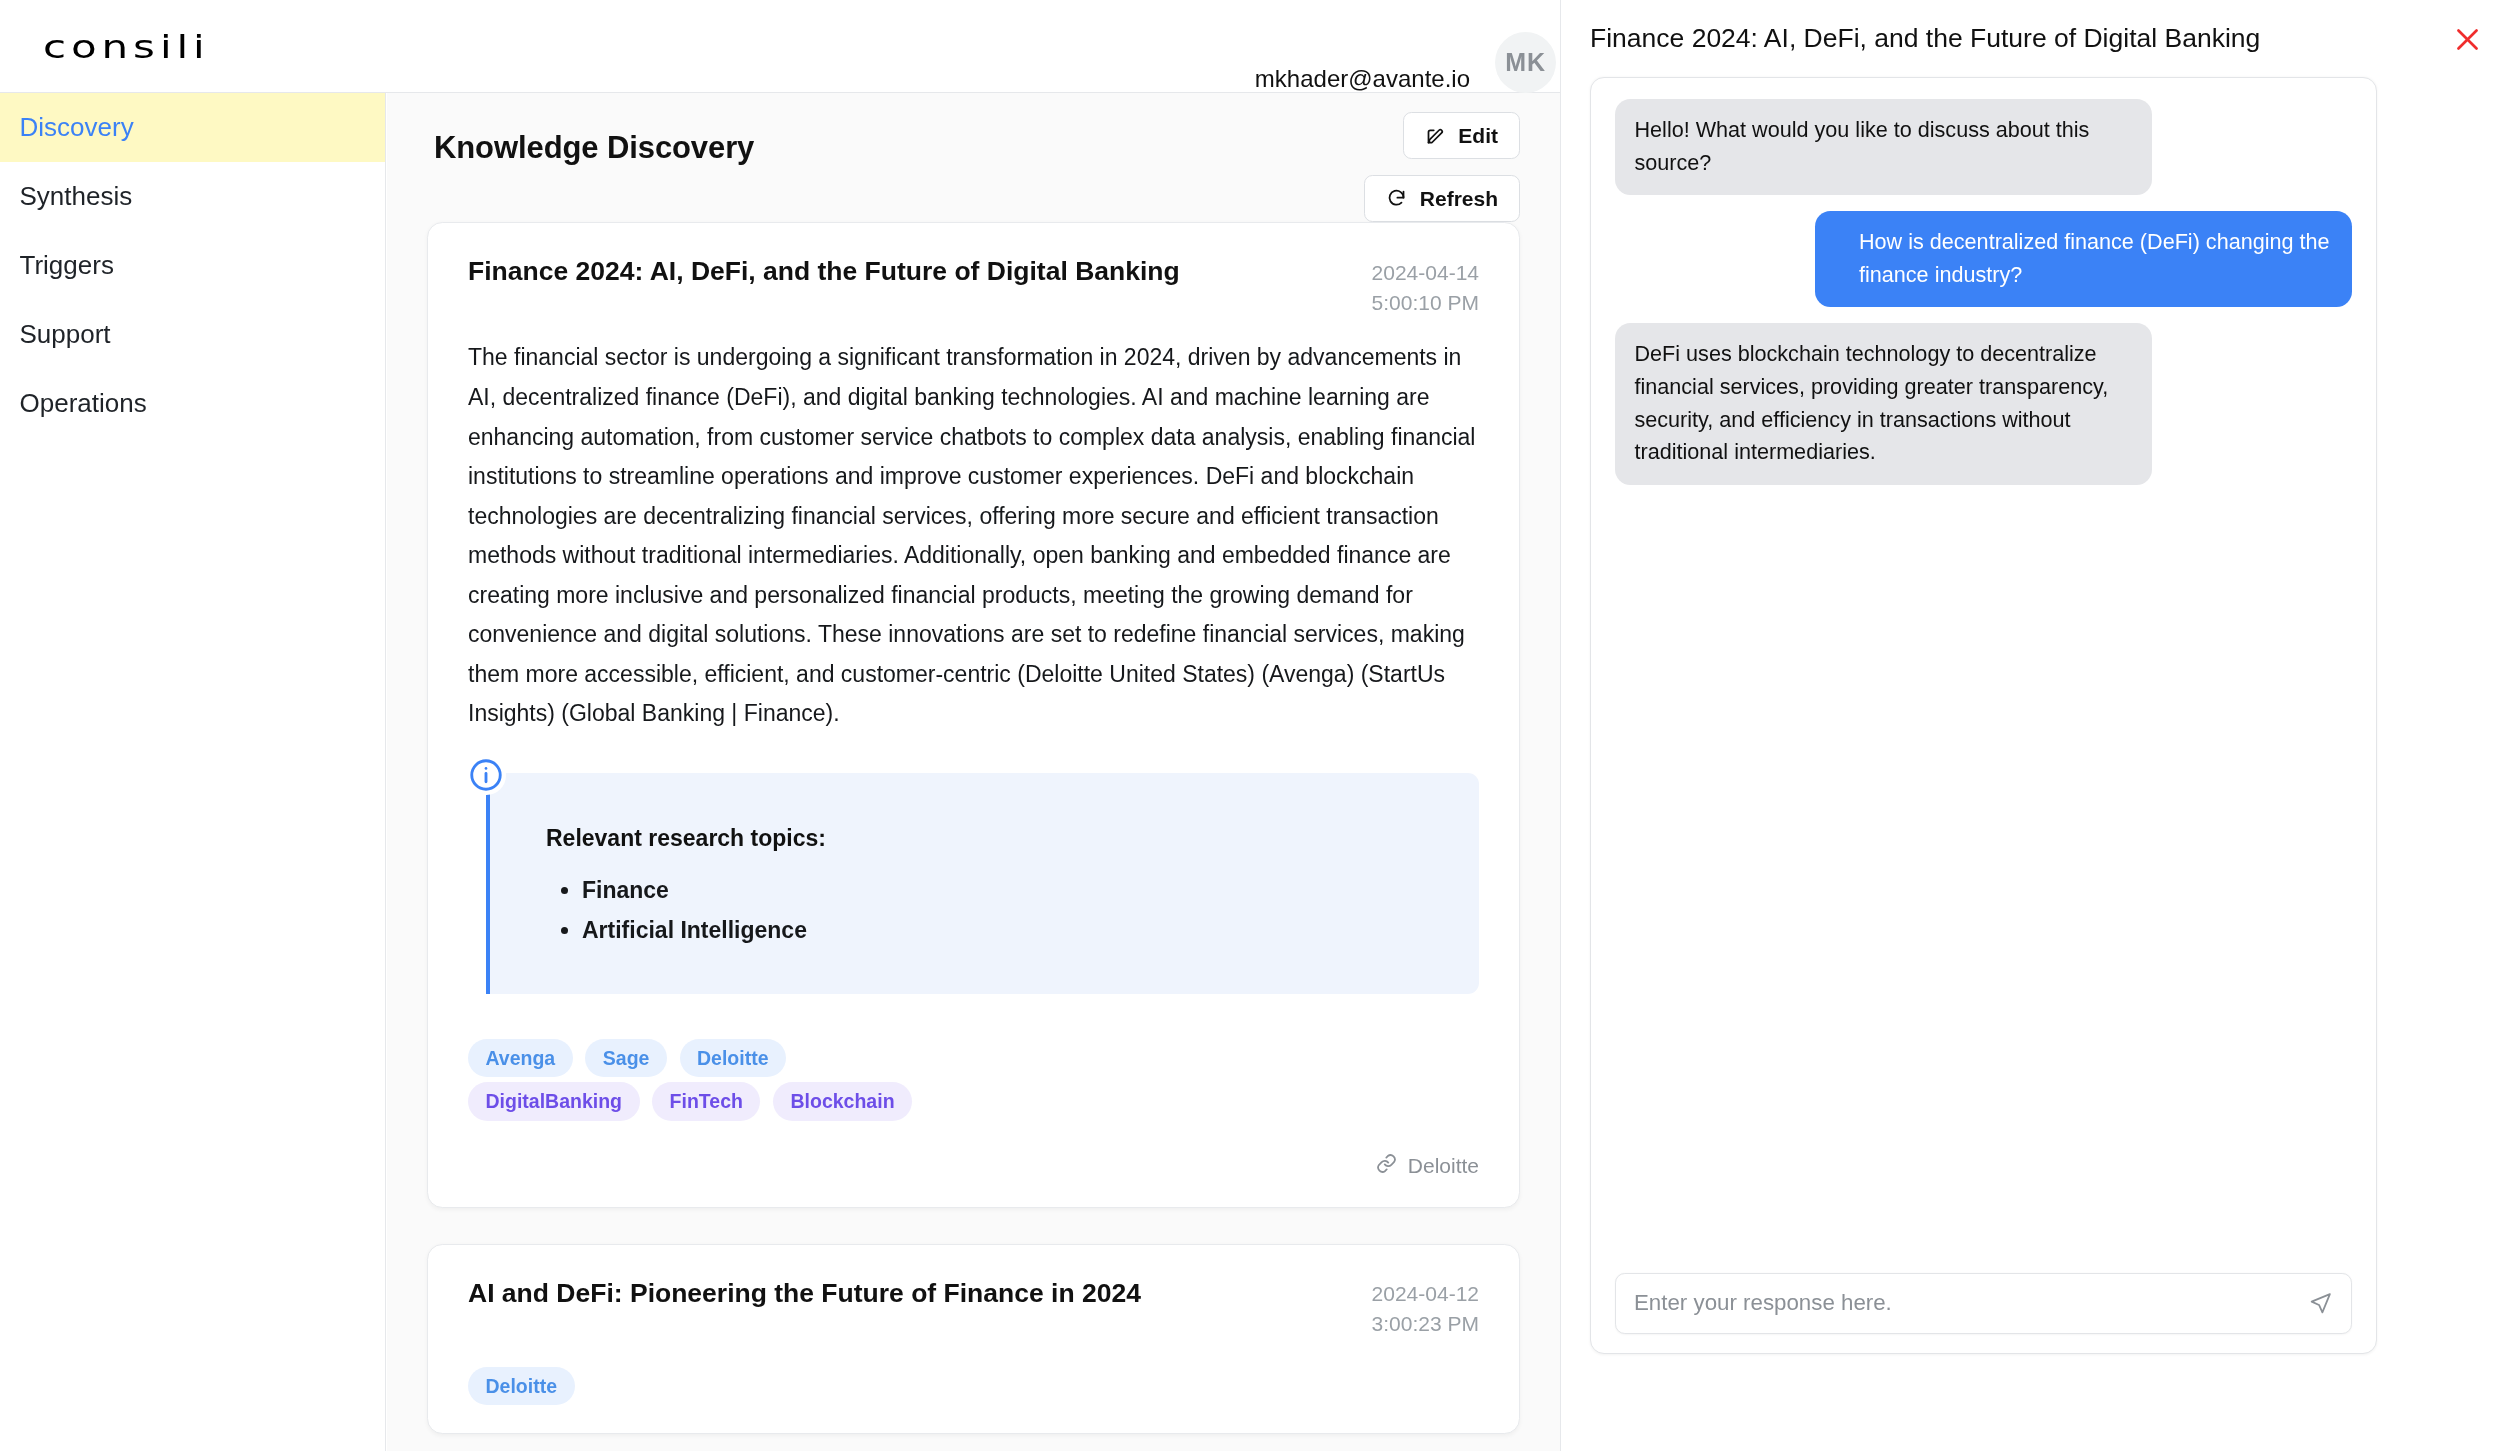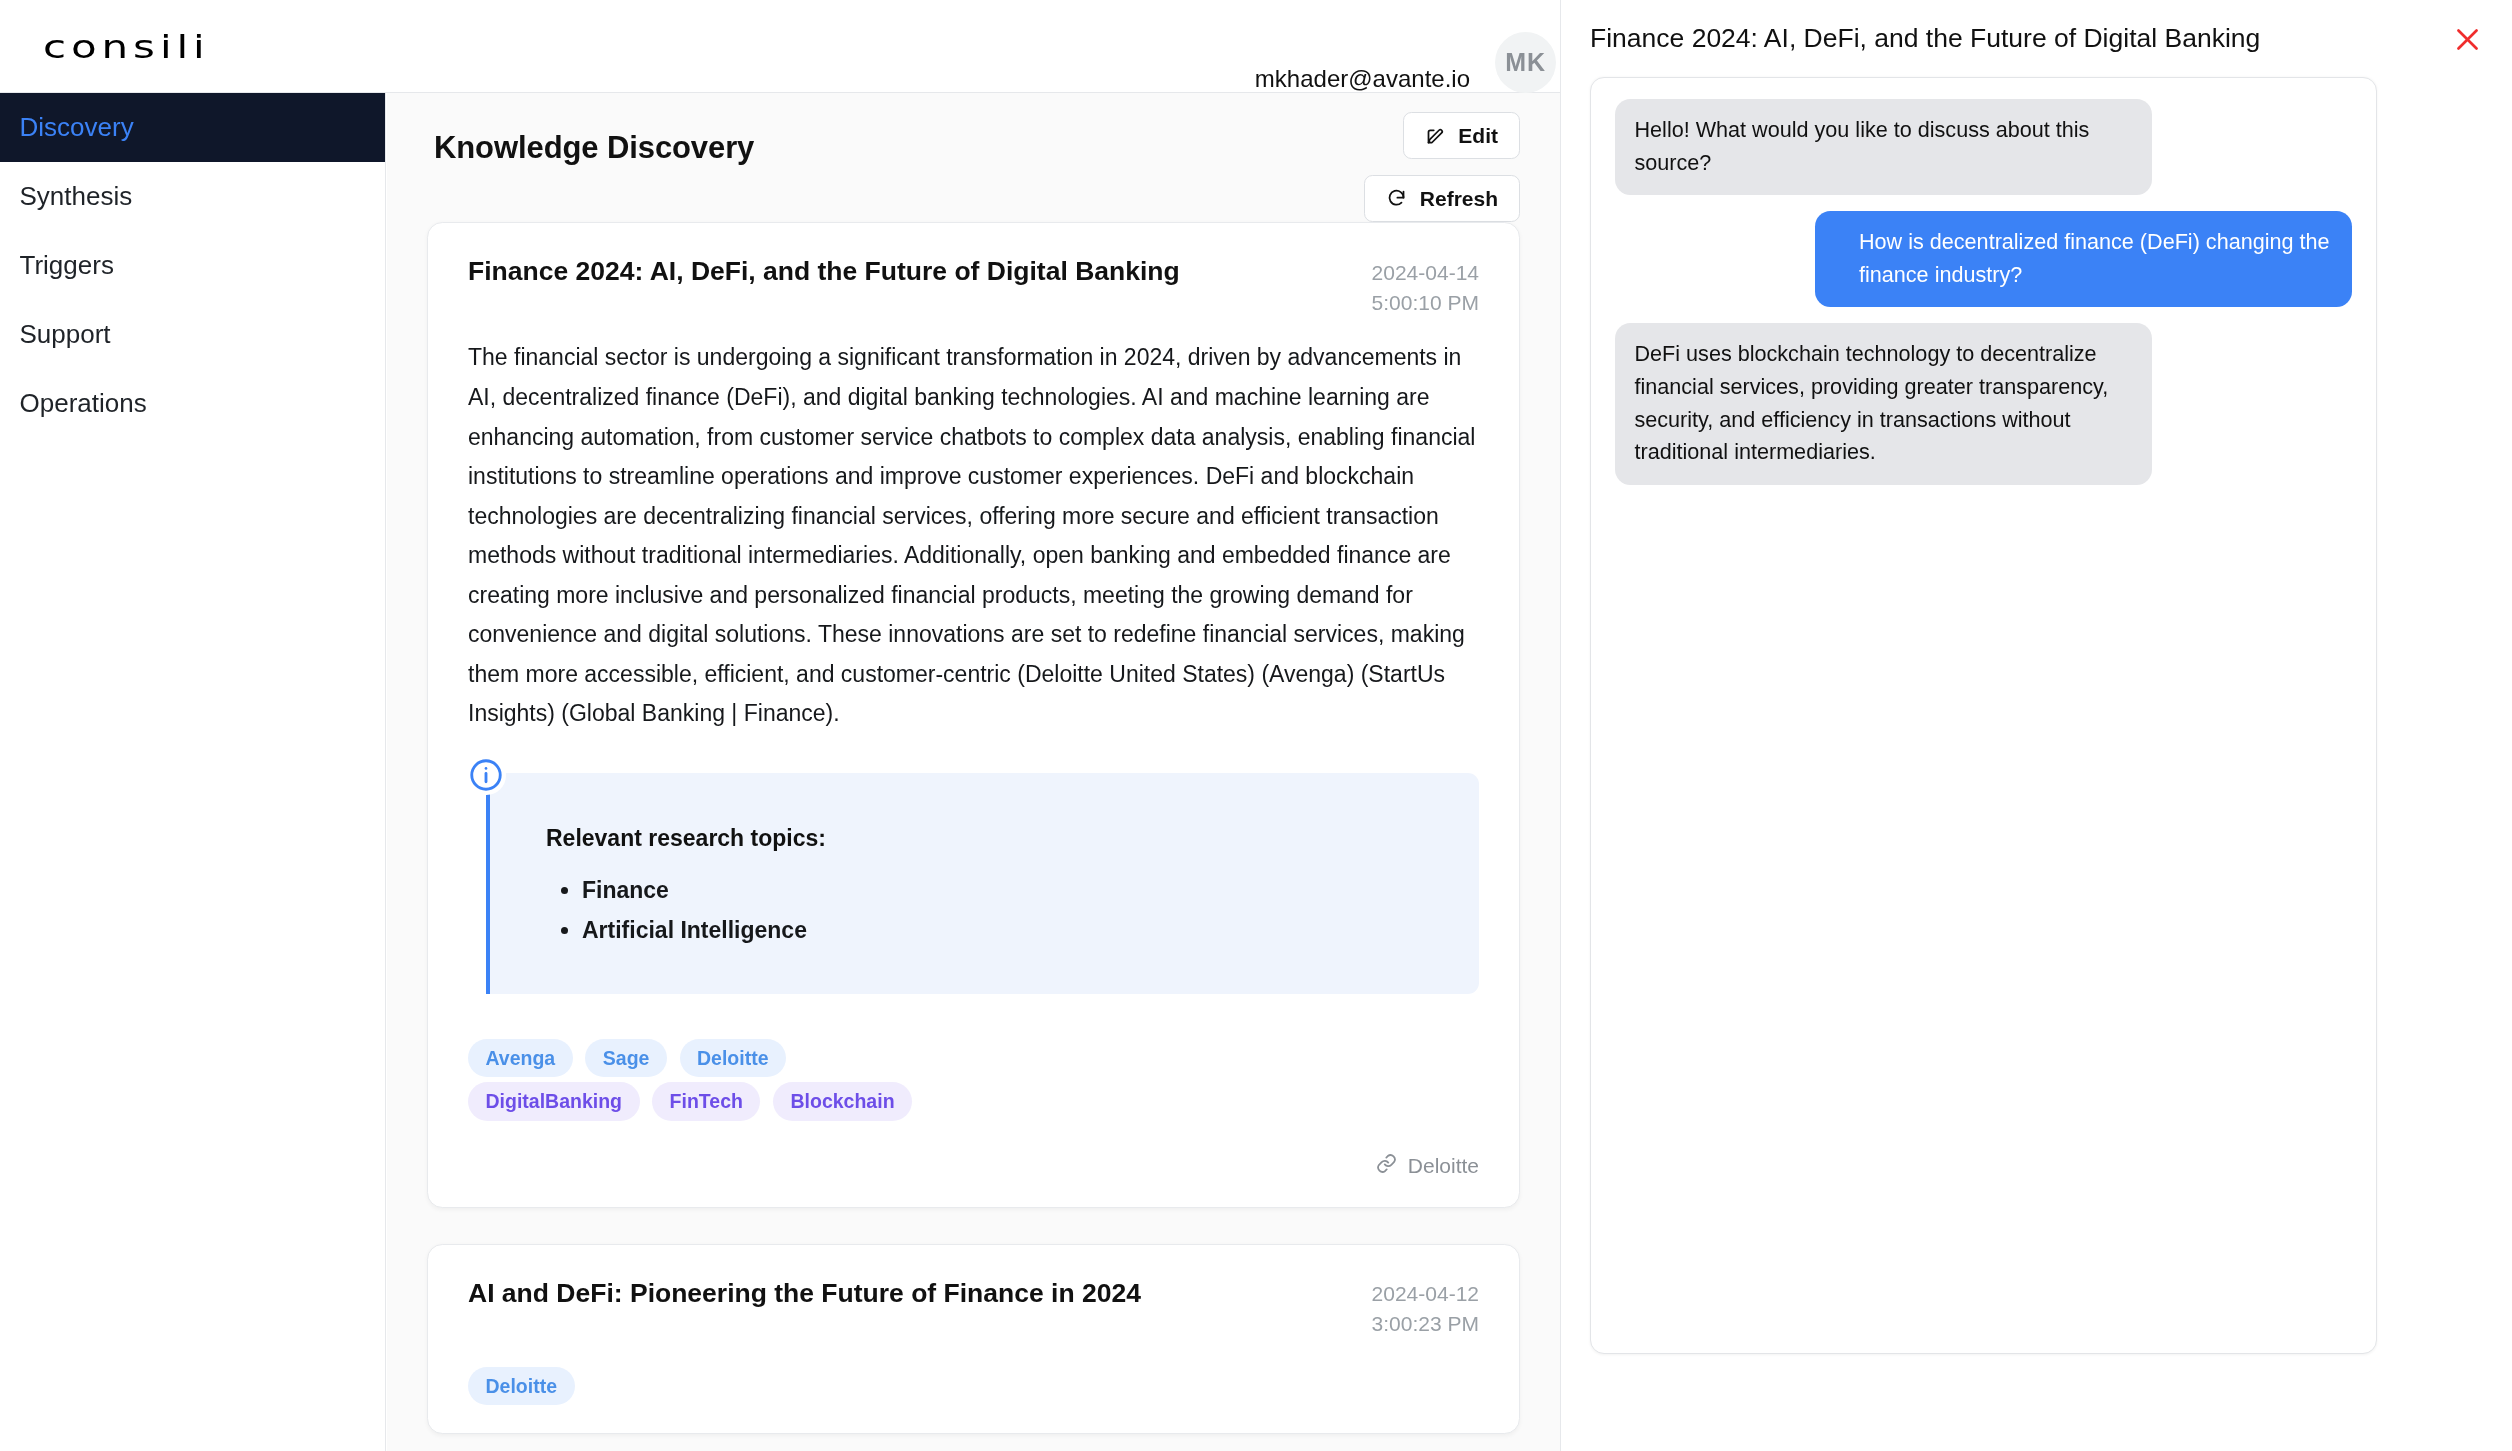--- a/index.html
+++ b/index.html
@@ -41,21 +41,21 @@
   .sidebar {
     position:absolute; left:0; top:93px; width: 386px; height: 1358px;
     background:#fff; border-right: 1.4px solid #e6e8eb;
     padding-top: 0;
   }
   .nav-item {
     height: 69px; display:flex; align-items:center;
     padding-left: 19.5px; font-size: 26px; color:#1f2328;
     cursor: pointer;
   }
-  .nav-item.active { background:#0f172a; color:#3b82f6; }
+  .nav-item.active { background:#fef9c3; color:#3b82f6; }
 
   
   .main {
     position:absolute; left:387px; top:93px;
     width: 1173px; height: 1358px;
     background:#fafafa;
     overflow:hidden;
   }
   .main-head {
     position:relative; height: 129px;
@@ -335,17 +335,27 @@
       </button>
     </div>
 
     <div class="chat-box">
       <div class="chat-msgs">
         <div class="bubble bot">Hello! What would you like to discuss about this source?</div>
         <div class="bubble user">How is decentralized finance (DeFi) changing the finance industry?</div>
         <div class="bubble bot">DeFi uses blockchain technology to decentralize financial services, providing greater transparency, security, and efficiency in transactions without traditional intermediaries.</div>
       </div>
 
+      <div class="chat-input-wrap">
+        <input class="chat-input" type="text" placeholder="Enter your response here." style="">
+        <button class="send-btn">
+          <span>
+            <svg width="25" height="25" viewBox="0 0 24 24" fill="none" stroke="#8b9096" stroke-width="1.7" stroke-linecap="round" stroke-linejoin="round">
+              <path d="M21 3 3.5 10.2 10.6 13.4 13.8 20.5z"></path>
+            </svg>
+          </span>
+        </button>
+      </div>
     </div>
   </aside>
 
 </div>
 
 
 </body></html>

